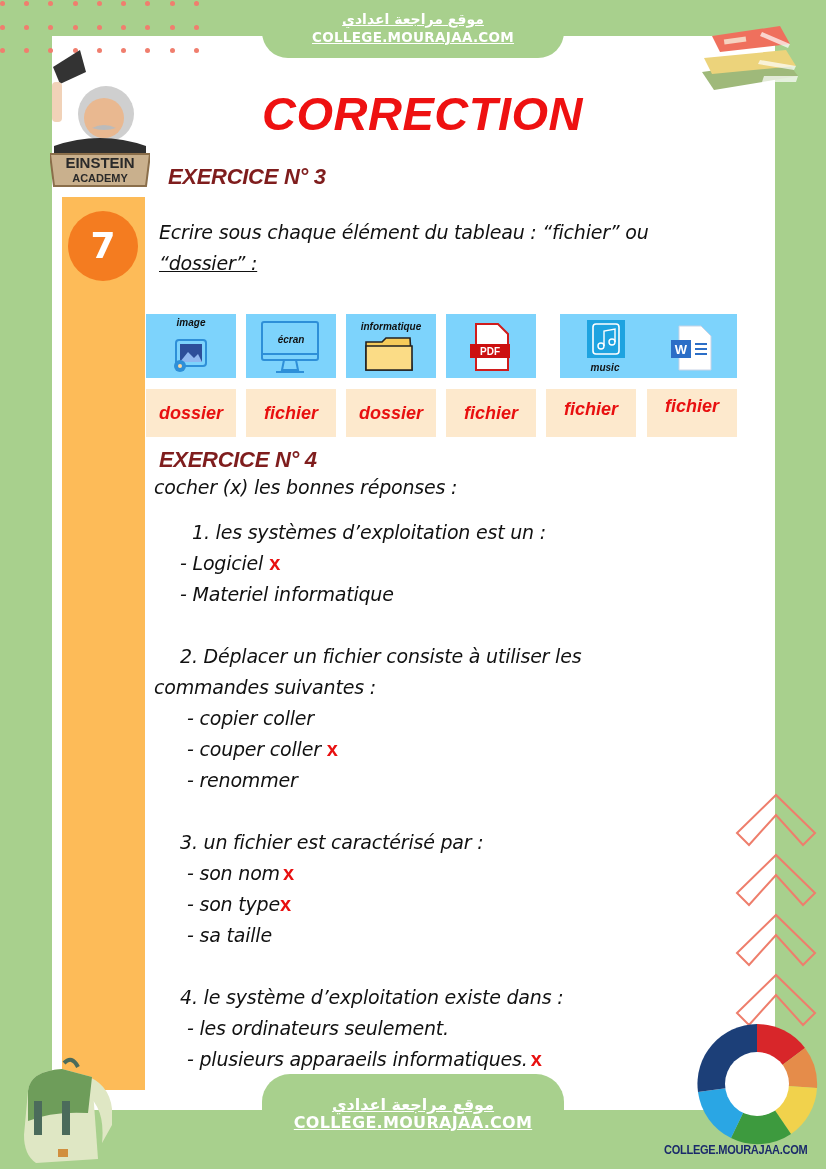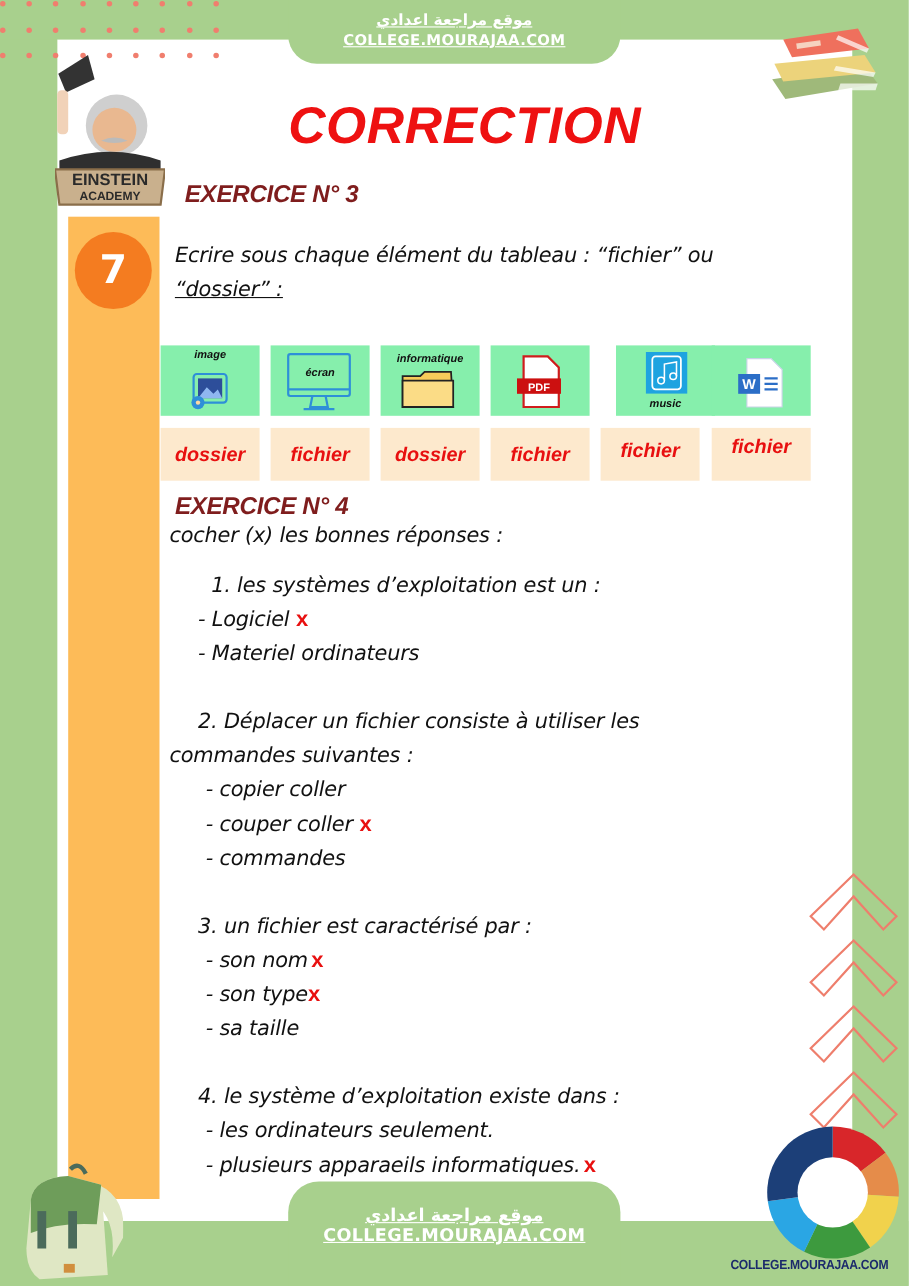--- a/index.html
+++ b/index.html
@@ -13,21 +13,21 @@
   .tab-bot { position:absolute; left:262px; top:1074px; width:302px; height:95px; background:#a8d08d; border-radius:28px 28px 0 0; text-align:center; color:#fff; }
   .tab-bot .ar { margin-top:22px; font-size:16px; }
   .tab-bot .url { font-size:16px; }
   .orange-col { position:absolute; left:62px; top:197px; width:83px; height:893px; background:#fdbb58; }
   .num-badge { position:absolute; left:68px; top:211px; width:70px; height:70px; border-radius:50%; background:#f47c20; color:#fff; font-size:36px; font-weight:bold; text-align:center; line-height:70px; }
   .einstein { position:absolute; left:50px; top:42px; width:100px; height:158px; }
   .title { position:absolute; left:262px; top:86px; width:240px; text-align:center; font-family:"Liberation Sans", sans-serif; font-weight:bold; font-style:italic; color:#ee1111; font-size:47px; letter-spacing:0.5px; }
   .h-ex { position:absolute; font-family:"Liberation Sans", sans-serif; font-weight:bold; font-style:italic; font-size:22px; color:#7f1d1d; letter-spacing:-0.3px; }
   .txt { position:absolute; font-family:"DejaVu Sans", sans-serif; font-style:italic; font-size:19px; color:#111; white-space:nowrap; letter-spacing:-0.2px; }
   .mark { color:#e81010; font-family:"Liberation Sans", sans-serif; font-weight:bold; font-style:normal; font-size:20px; margin-left:6px; }
-  .cell-top { position:absolute; top:314px; width:90px; height:64px; background:#86efac; }
+  .cell-top { position:absolute; top:314px; width:90px; height:64px; background:#7dd3fc; }
   .cell-bot { position:absolute; top:389px; width:90px; height:48px; background:#fde9cd; }
   .cell-label { position:absolute; font-family:"Liberation Sans", sans-serif; font-weight:bold; font-style:italic; font-size:10px; color:#111; width:100%; text-align:center; }
   .ans { position:absolute; left:0; width:100%; text-align:center; font-family:"Liberation Sans", sans-serif; font-weight:bold; font-style:italic; color:#e81010; font-size:18px; }
   .books { position:absolute; left:690px; top:10px; width:112px; height:85px; }
   .chev { position:absolute; left:735px; width:82px; height:62px; }
   .wheel { position:absolute; left:695px; top:1022px; width:124px; height:124px; }
   .brand-bottom { position:absolute; left:664px; top:1143px; font-family:"Liberation Sans", sans-serif; font-weight:bold; font-size:12px; color:#1b2a6b; letter-spacing:-0.3px; transform:scaleX(0.92); transform-origin:left; }
   .bag { position:absolute; left:12px; top:1055px; width:100px; height:112px; }
 </style>
 </head>
@@ -178,27 +178,27 @@
   </div>
 <div class="cell-bot" style="left:647px;">
     <div class="ans" style="top:7px;">fichier</div>
   </div>
 
 <div class="h-ex" style="left:159px;top:447px;">EXERCICE N° 4</div>
 <div class="txt" style="left:154px;top:476px;">cocher (x) les bonnes réponses :</div>
 
 <div class="txt" style="left:192px;top:521px;">1. les systèmes d’exploitation est un :</div>
 <div class="txt" style="left:180px;top:552px;"><span>- Logiciel</span><span class="mark">x</span></div>
-<div class="txt" style="left:180px;top:583px;"><span>- Materiel ordinateurs</span></div>
+<div class="txt" style="left:180px;top:583px;"><span>- Materiel informatique</span></div>
 
 <div class="txt" style="left:180px;top:645px;">2. Déplacer un fichier consiste à utiliser les</div>
 <div class="txt" style="left:154px;top:676px;">commandes suivantes :</div>
 <div class="txt" style="left:187px;top:707px;"><span>- copier  coller</span></div>
 <div class="txt" style="left:187px;top:738px;"><span>- couper  coller</span><span class="mark">x</span></div>
-<div class="txt" style="left:187px;top:769px;"><span>- commandes</span></div>
+<div class="txt" style="left:187px;top:769px;"><span>- renommer</span></div>
 
 <div class="txt" style="left:180px;top:831px;">3. un fichier est caractérisé par :</div>
 <div class="txt" style="left:187px;top:862px;"><span>- son nom</span><span class="mark" style="margin-left:3px">x</span></div>
 <div class="txt" style="left:187px;top:893px;"><span>- son type</span><span class="mark" style="margin-left:0">x</span></div>
 <div class="txt" style="left:187px;top:924px;"><span>- sa taille</span></div>
 
 <div class="txt" style="left:180px;top:986px;">4. le système d’exploitation existe dans :</div>
 <div class="txt" style="left:187px;top:1017px;"><span>- les ordinateurs seulement.</span></div>
 <div class="txt" style="left:187px;top:1048px;"><span>- plusieurs apparaeils informatiques.</span><span class="mark" style="margin-left:3px">x</span></div>
 

